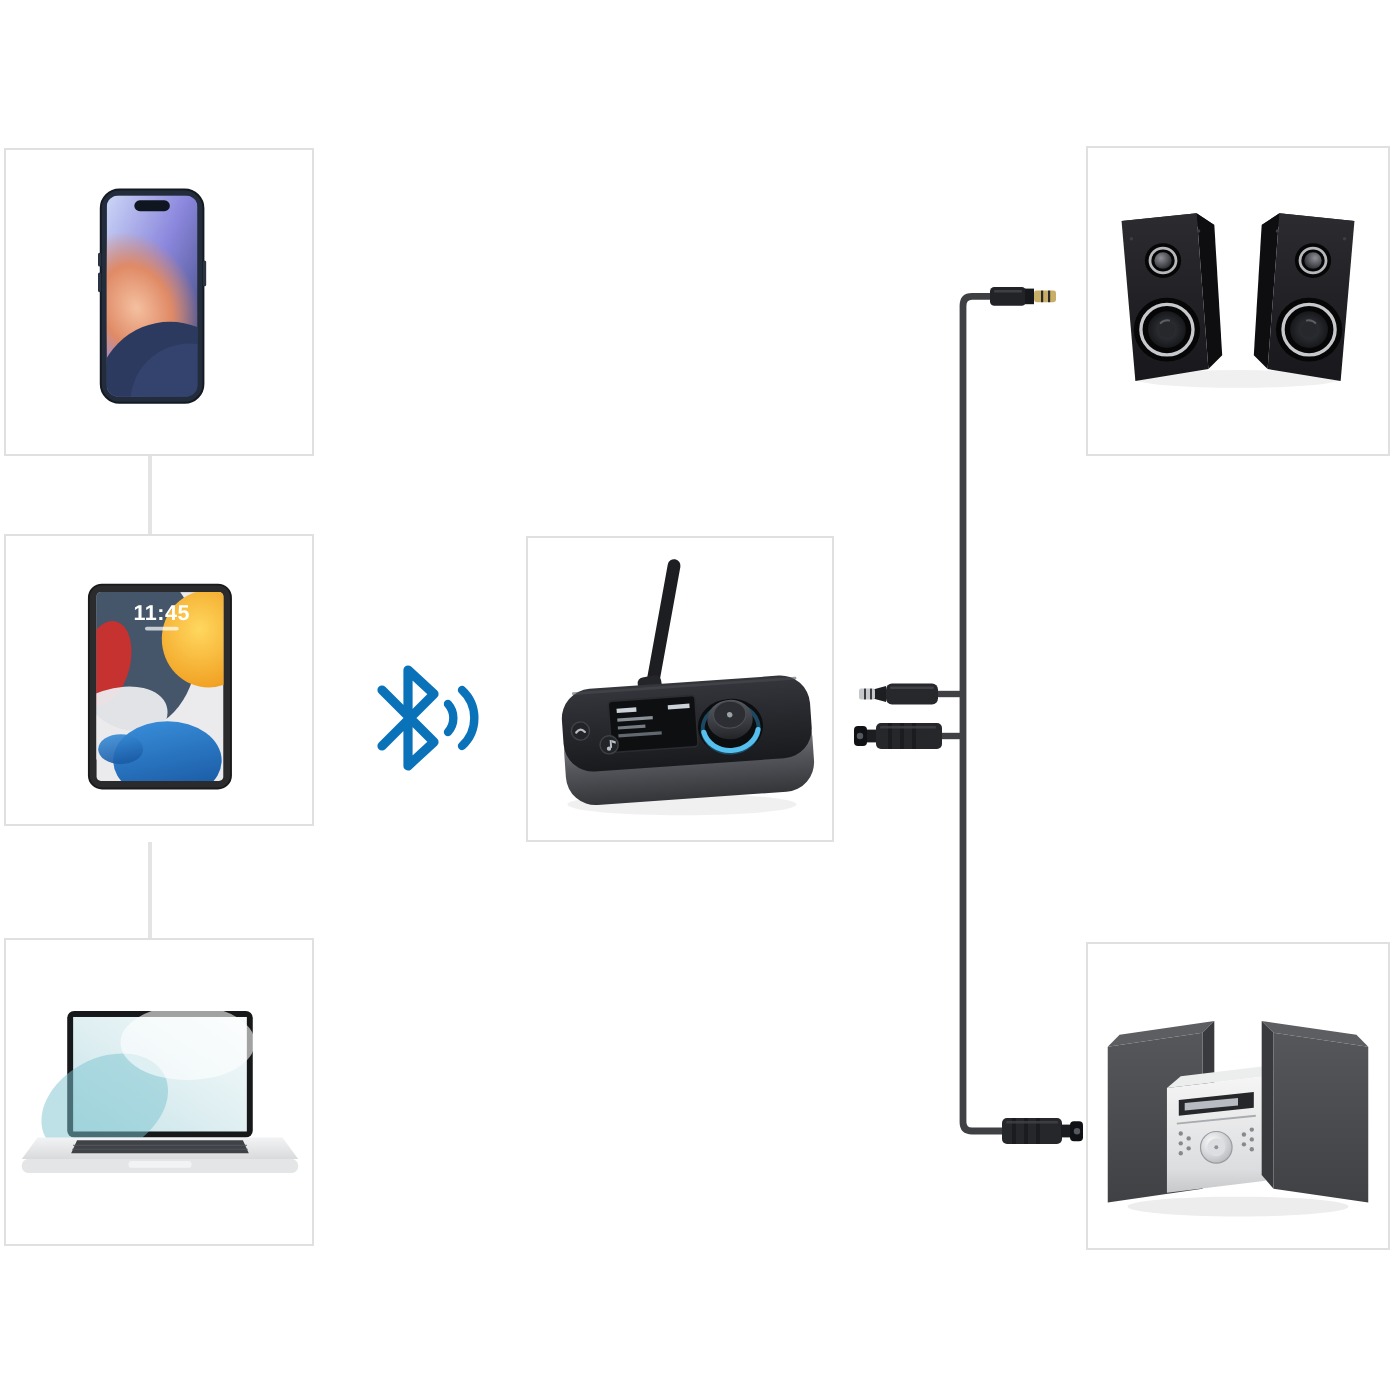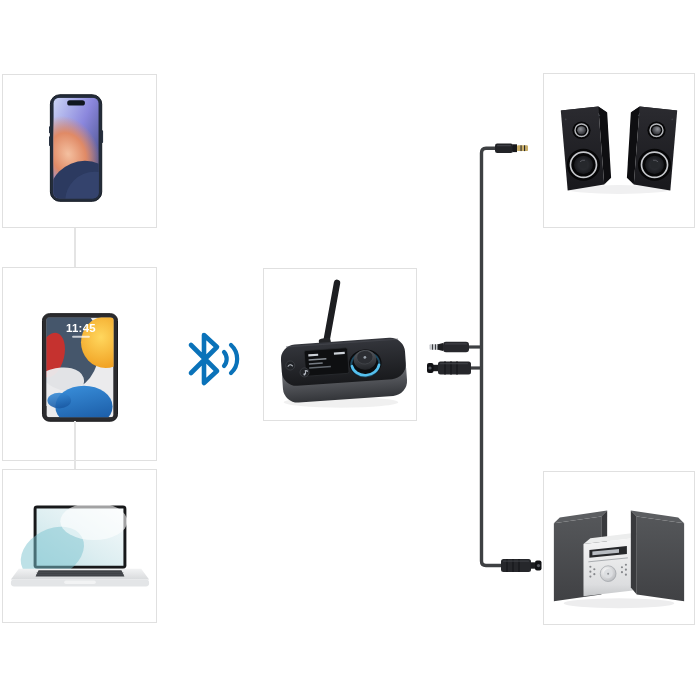--- a/index.html
+++ b/index.html
@@ -42,21 +42,21 @@
         <ellipse cx="66" cy="80" rx="31" ry="40" fill="url(#ph-orange)" transform="rotate(-24 66 80)"></ellipse>
         <circle cx="83" cy="124" r="37" fill="#2c3a60"></circle>
         <circle cx="93" cy="128" r="30" fill="#3d4f7e" opacity="0.45"></circle>
       </g>
       <rect x="65" y="25.5" width="18" height="5.5" rx="2.75" fill="#10161f"></rect>
     </svg>
   </div>
 
   <div class="link-line" style="left:74px;top:228px;width:2px;height:39px;"></div>
 
-  <div class="frame-box" style="left:2px;top:267px;width:155px;height:194px;">
+  <div class="frame-box" style="left:2px;top:267px;width:155px;height:146px;">
     <svg viewBox="0 0 155 154">
       <defs>
         <radialGradient id="tb-yellow" cx="0.4" cy="0.4" r="0.65">
           <stop offset="0" stop-color="#ffd75e"></stop>
             <stop offset="1" stop-color="#f09e1f"></stop>
         </radialGradient>
         <linearGradient id="tb-blue" x1="0" y1="0" x2="0.3" y2="1">
           <stop offset="0" stop-color="#3a90dc"></stop>
             <stop offset="1" stop-color="#1b5ca6"></stop>
         </linearGradient>

